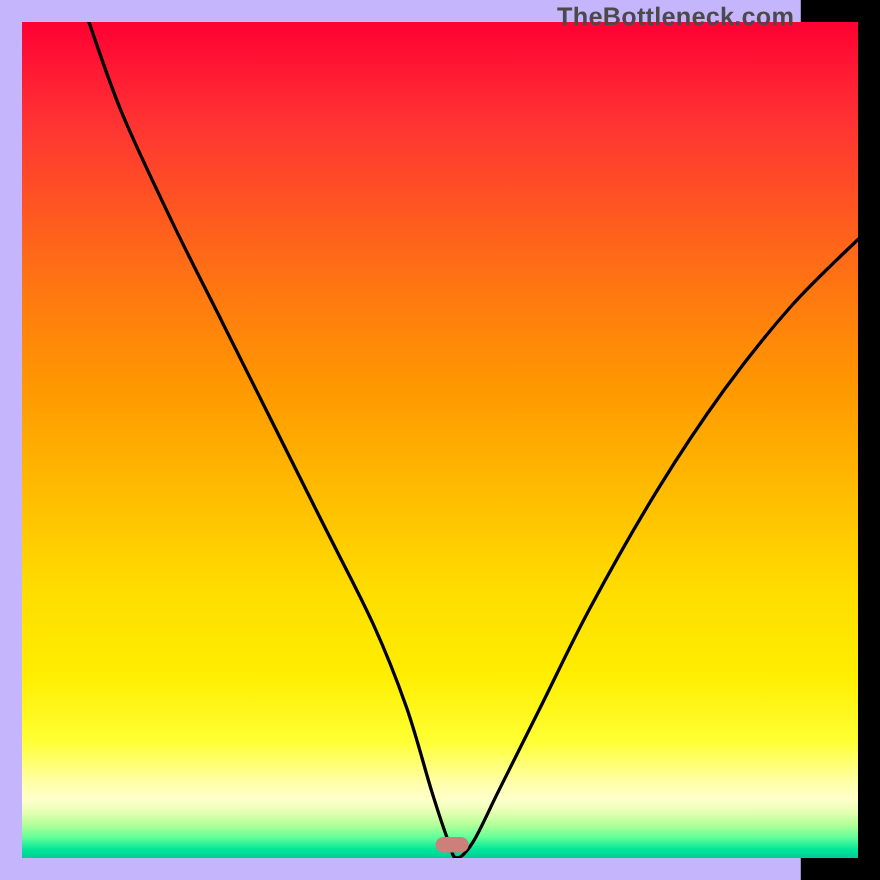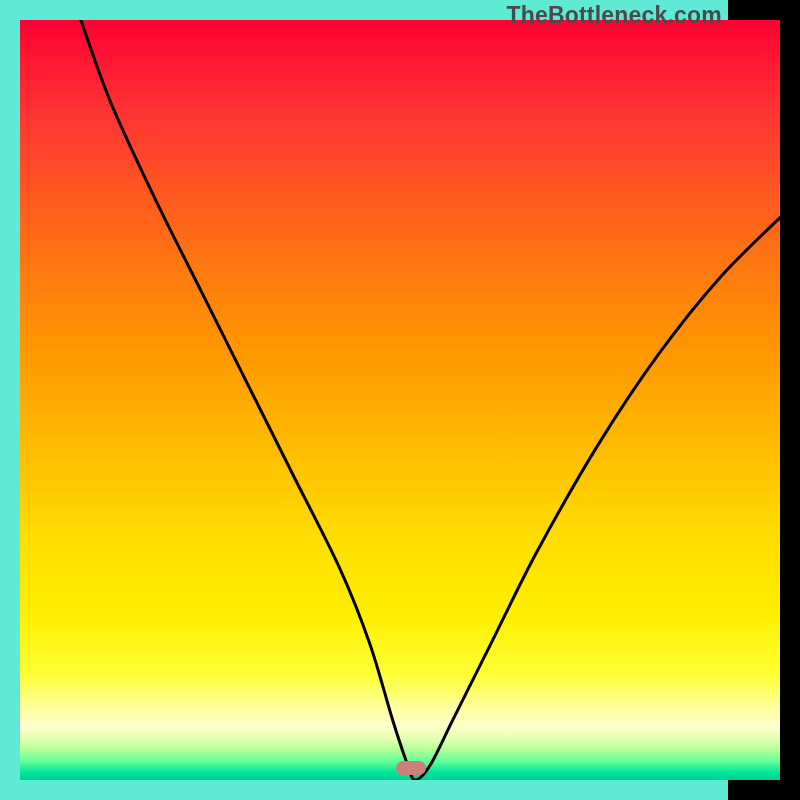--- a/index.html
+++ b/index.html
@@ -8,21 +8,21 @@
     width: 800px;
     height: 800px;
     background: #000;
     font-family: Arial, Helvetica, sans-serif;
     overflow: hidden;
   }
   .frame {
     position: relative;
     width: 728px;
     height: 800px;
-    background: #5eead4;
+    background: #c4b5fd;
   }
   .plot {
     position: absolute;
     left: 20px;
     top: 20px;
     width: 760px;
     height: 760px;
     background: linear-gradient(to bottom,
       #ff0033 0%,
       #ff1a33 6%,

